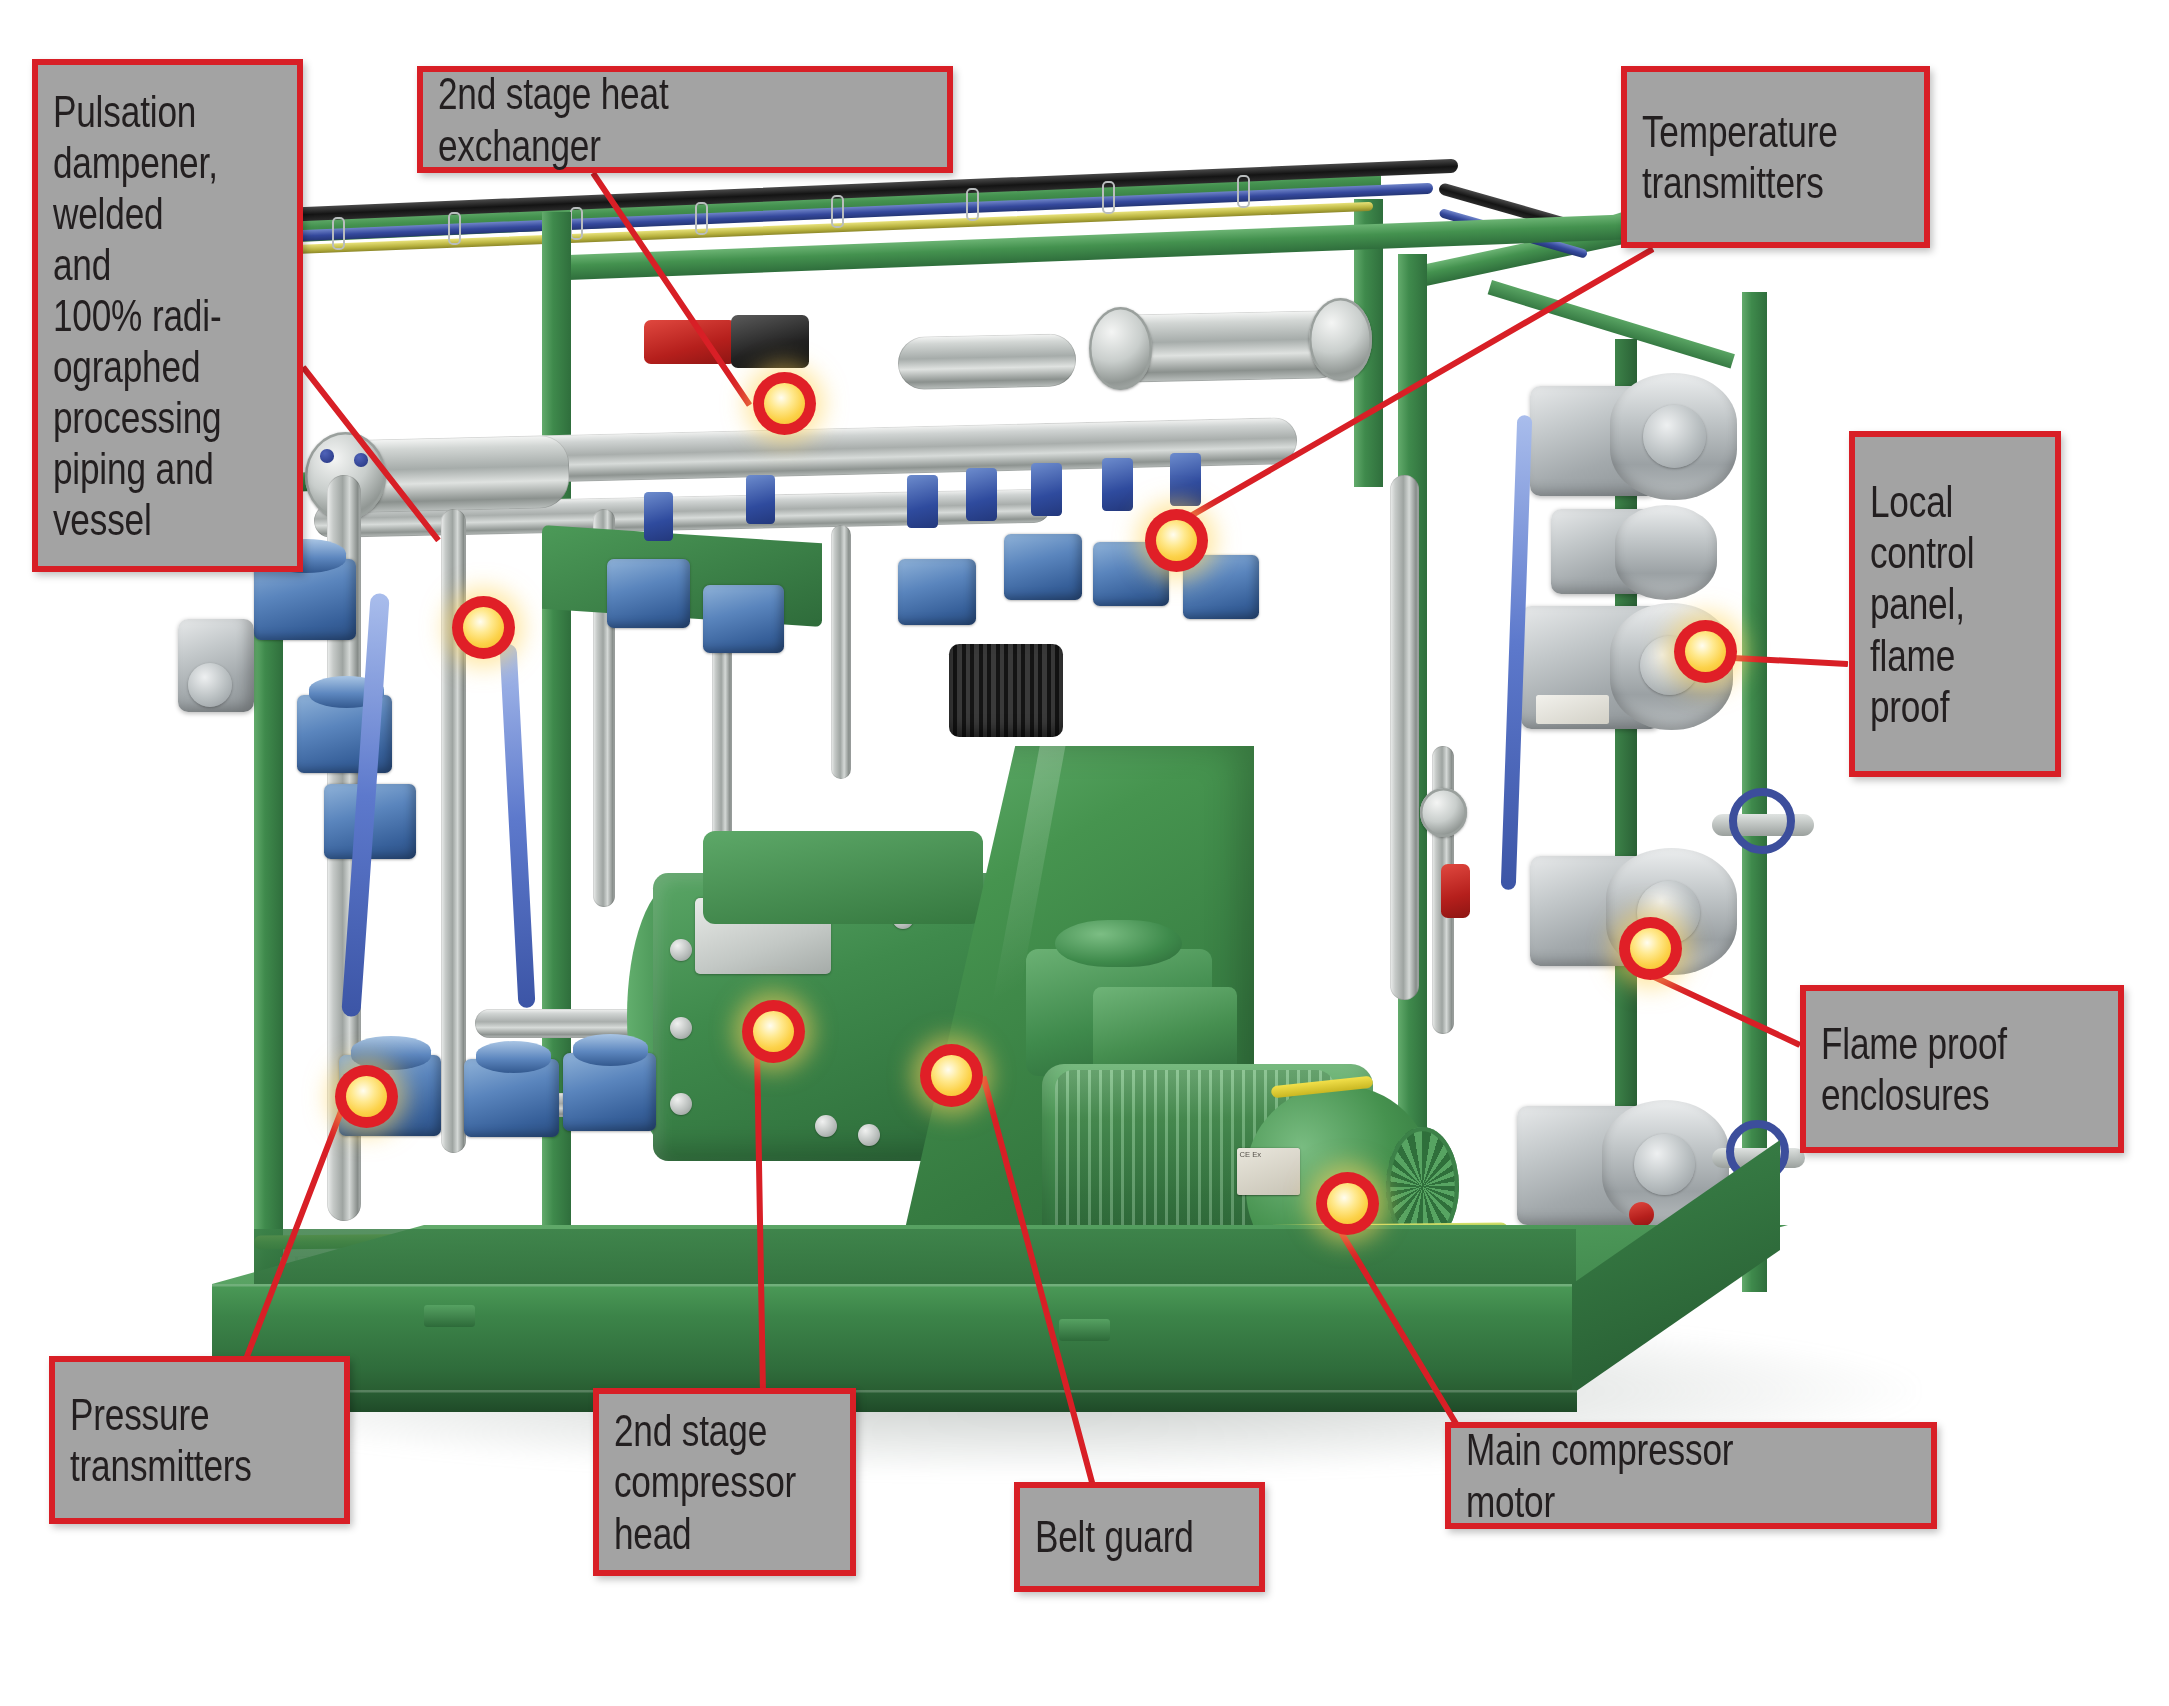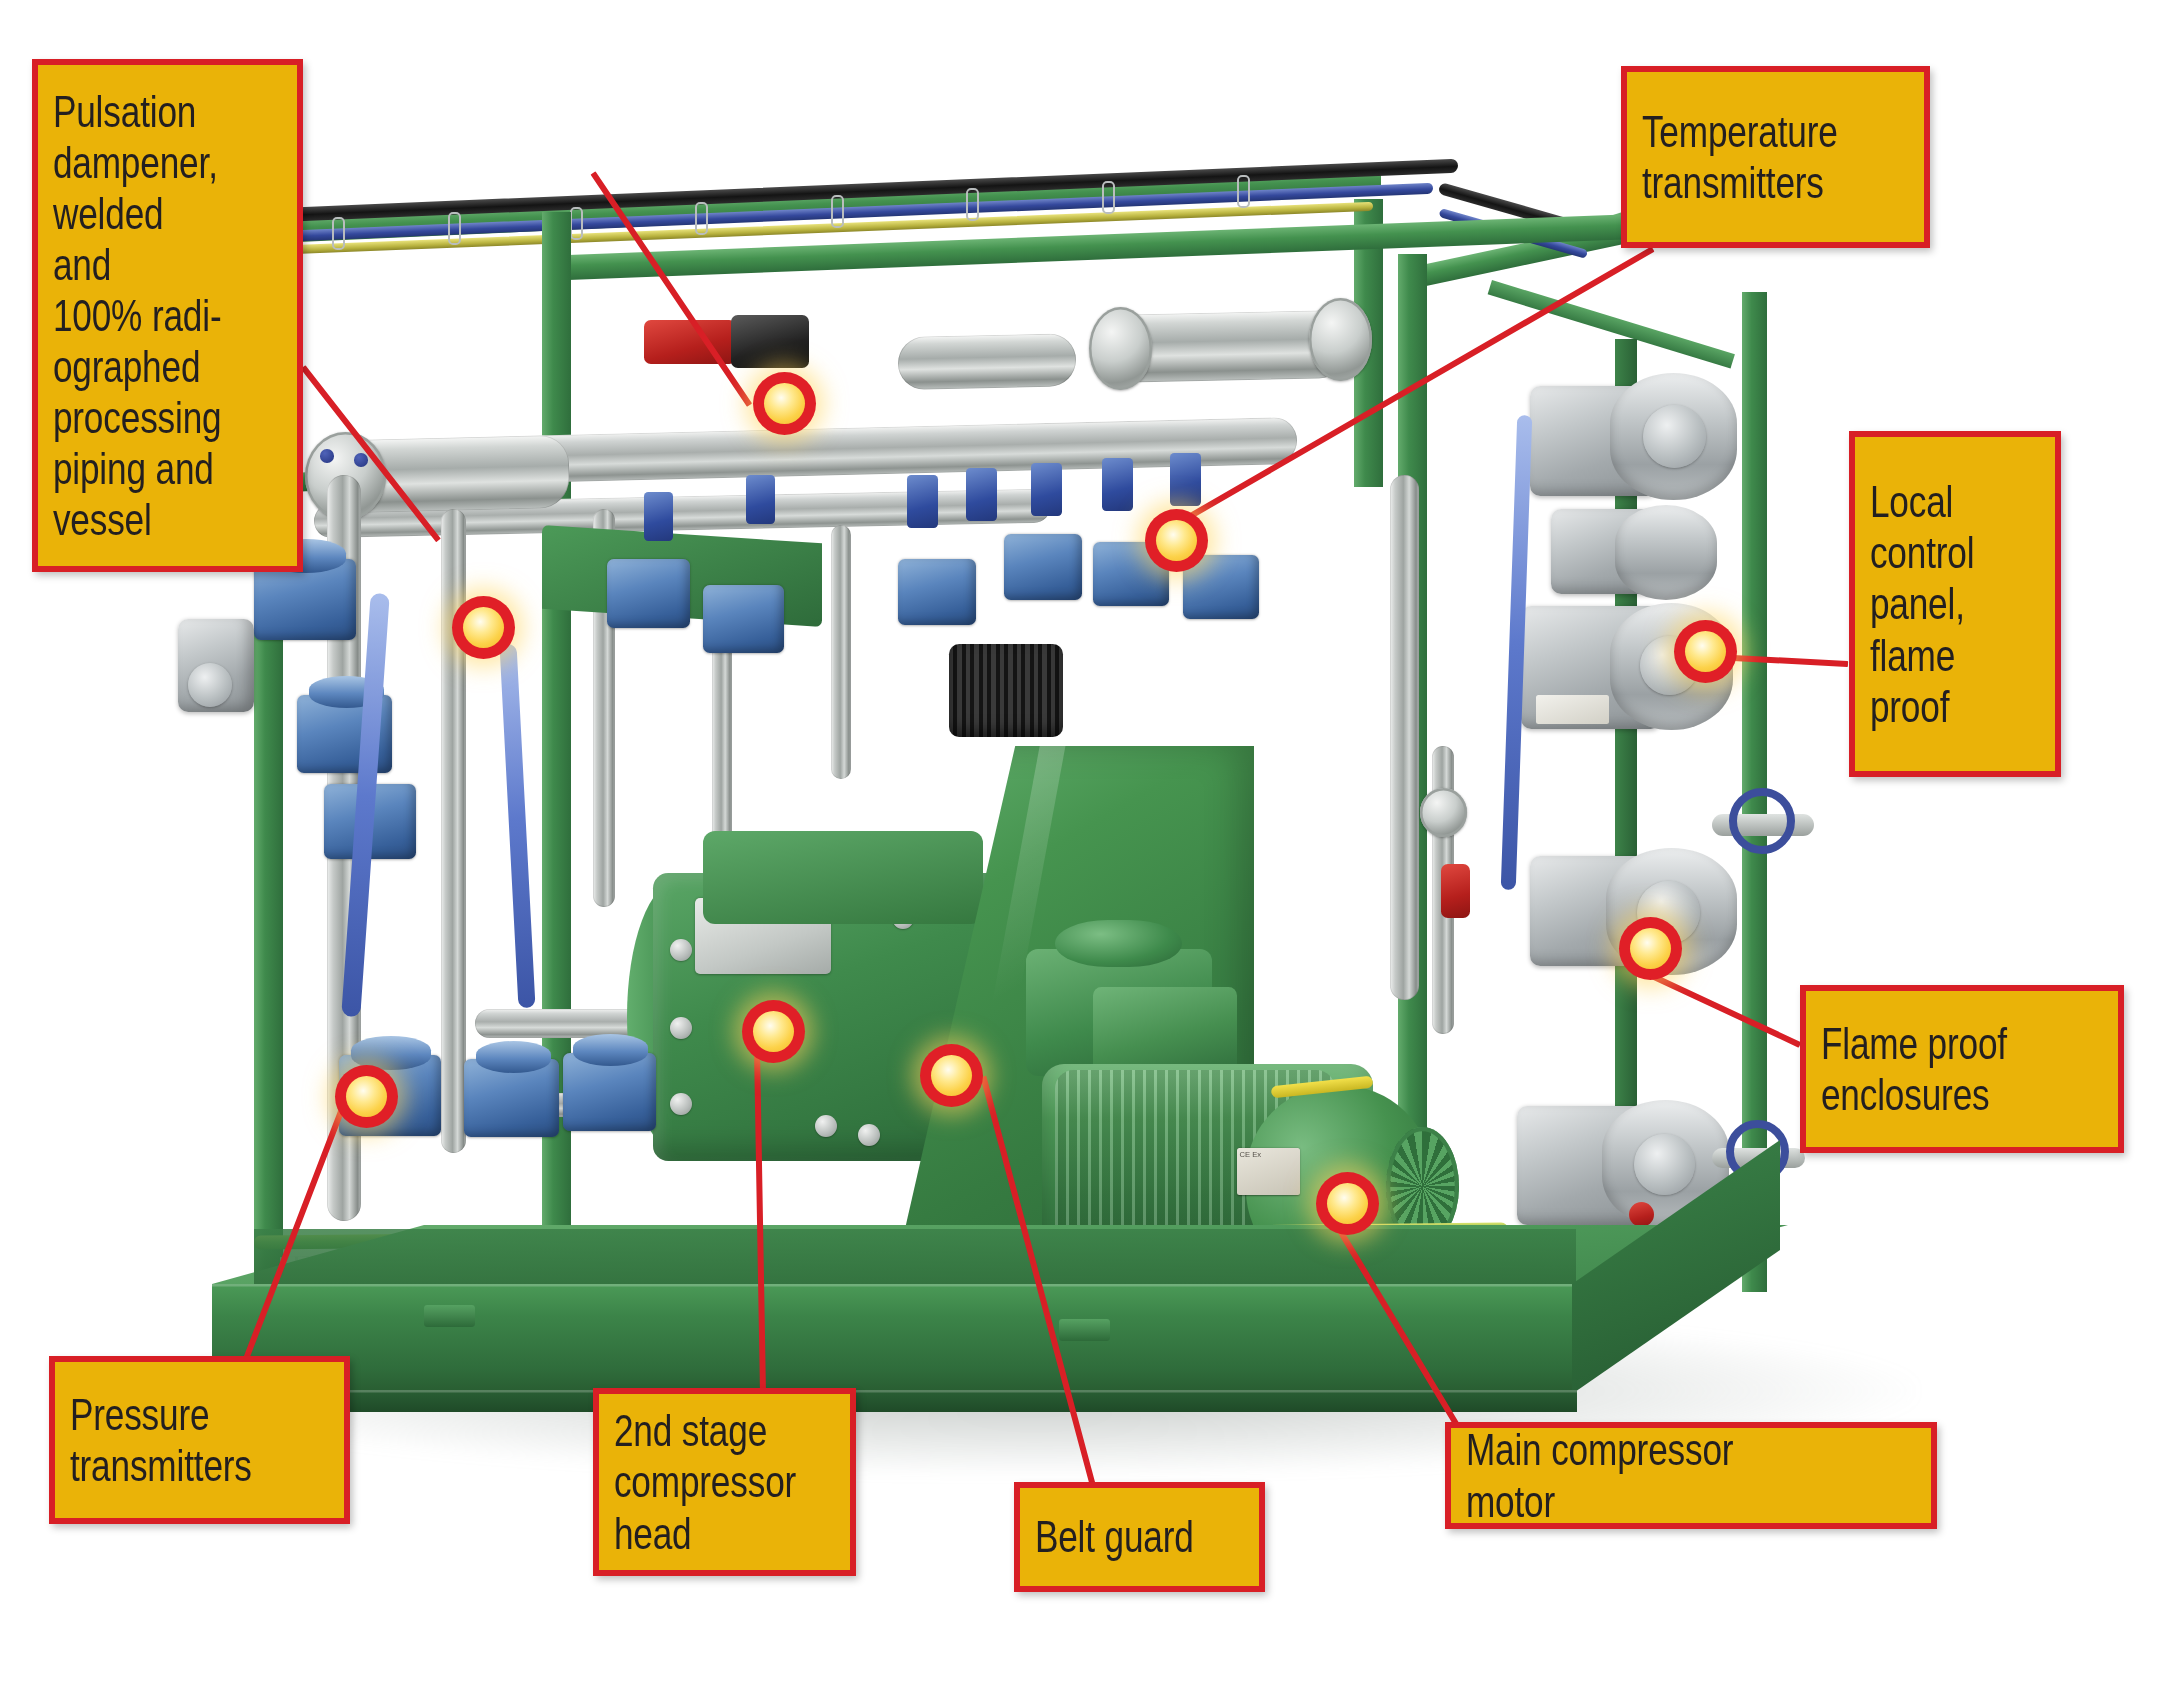--- a/index.html
+++ b/index.html
@@ -244,21 +244,21 @@
     display:flex;align-items:center;justify-content:center;
     box-shadow:0 0 22px 8.5px rgba(255,214,92,.55);
   }
   .dot i{
     display:block;width:41px;height:41px;border-radius:50%;
     background:radial-gradient(circle at 42% 36%,#fffdf0 0%,#ffe98f 32%,#fcd24a 62%,#f2b724 100%);
   }
 
   .callout{
     position:absolute;
-    background:#eab308;
+    background:#a3a3a3;
     border:6px solid #d81f26;
     box-shadow:3.4px 4.2px 7.6px rgba(0,0,0,.26);
     box-sizing:border-box;
     display:flex;align-items:center;
   }
   .callout span{
     display:block;
     font-family:"Liberation Sans", sans-serif;
     font-weight:400;
     color:#231f20;
@@ -498,20 +498,23 @@
       <span>Pulsation
 dampener,
 welded and
 100% radi-
 ographed
 processing
 piping and
 vessel</span>
     </div>
 
+    <div class="callout" style="left:417px;top:66px;width:536px;height:107px">
+      <span>2nd stage heat exchanger</span>
+    </div>
 
     <div class="callout" style="left:1621px;top:66px;width:309px;height:182px">
       <span>Temperature
 transmitters</span>
     </div>
 
     <div class="callout" style="left:1800px;top:985px;width:324px;height:168px">
       <span>Flame proof
 enclosures</span>
     </div>

